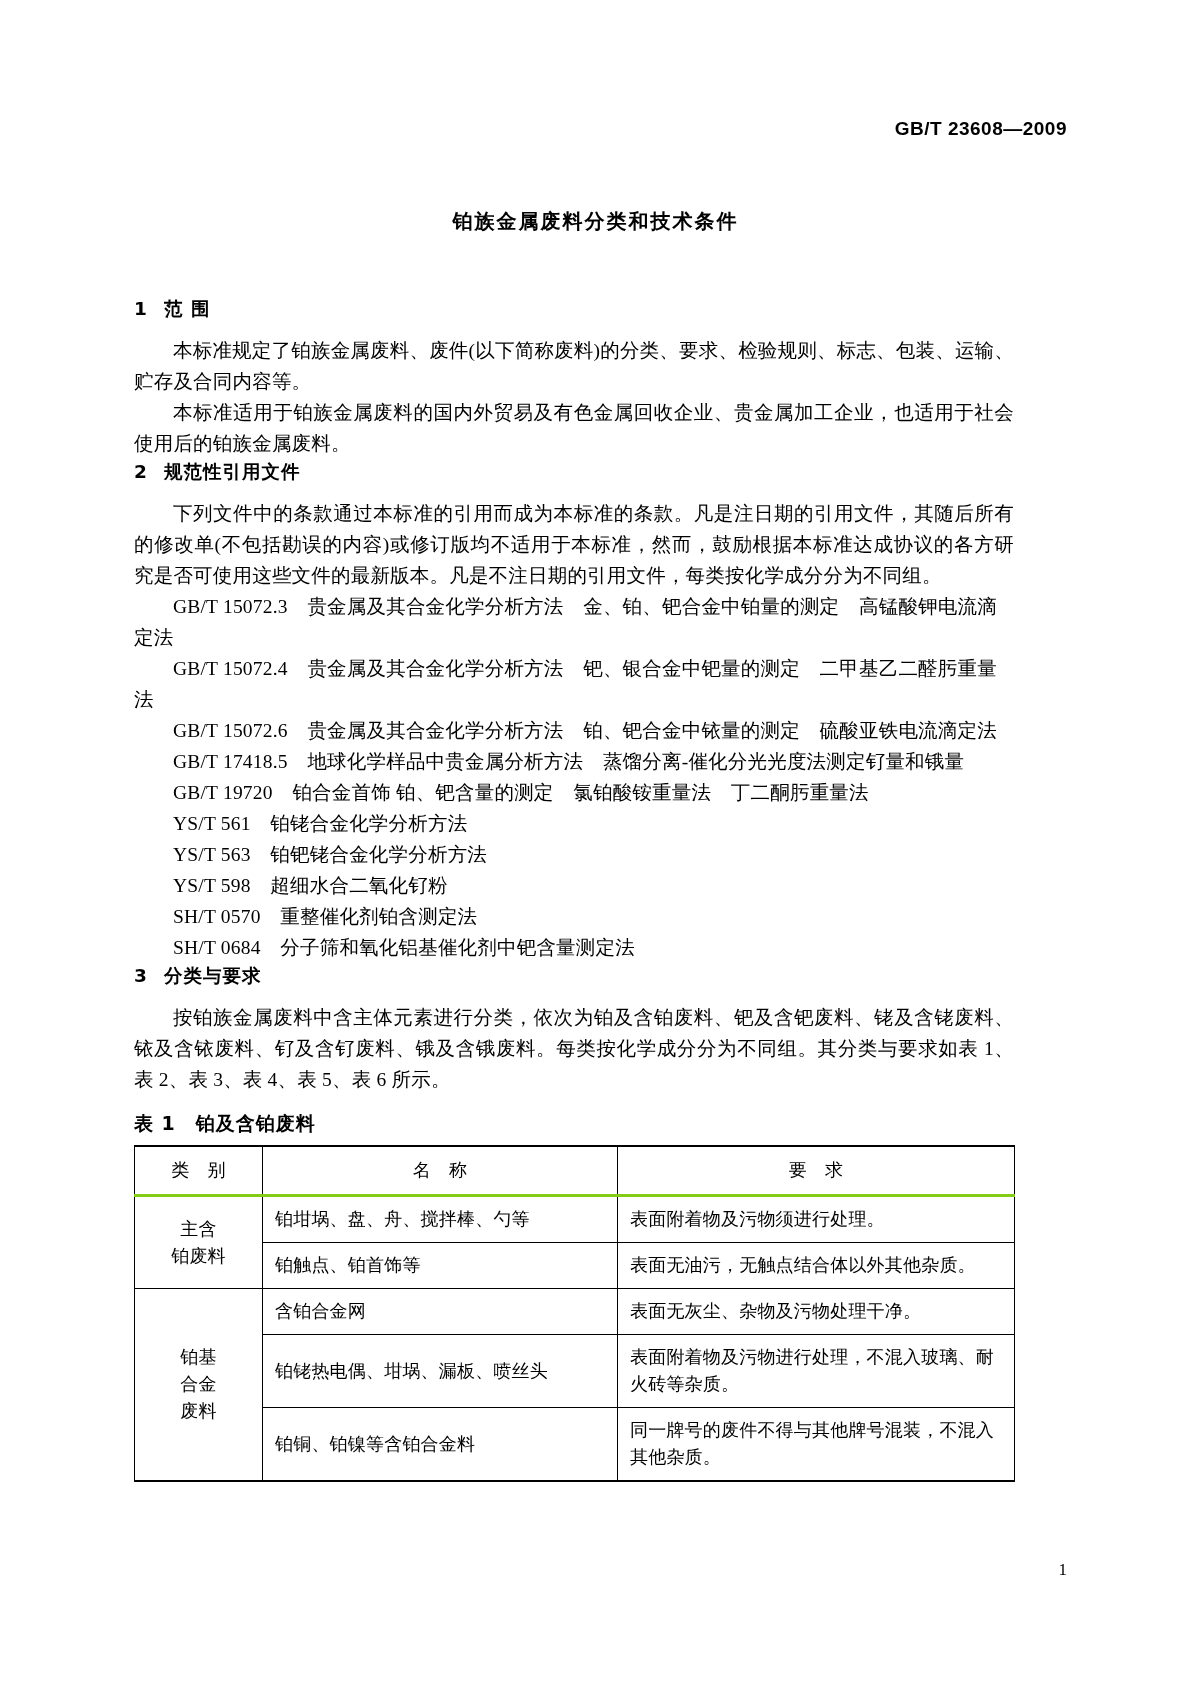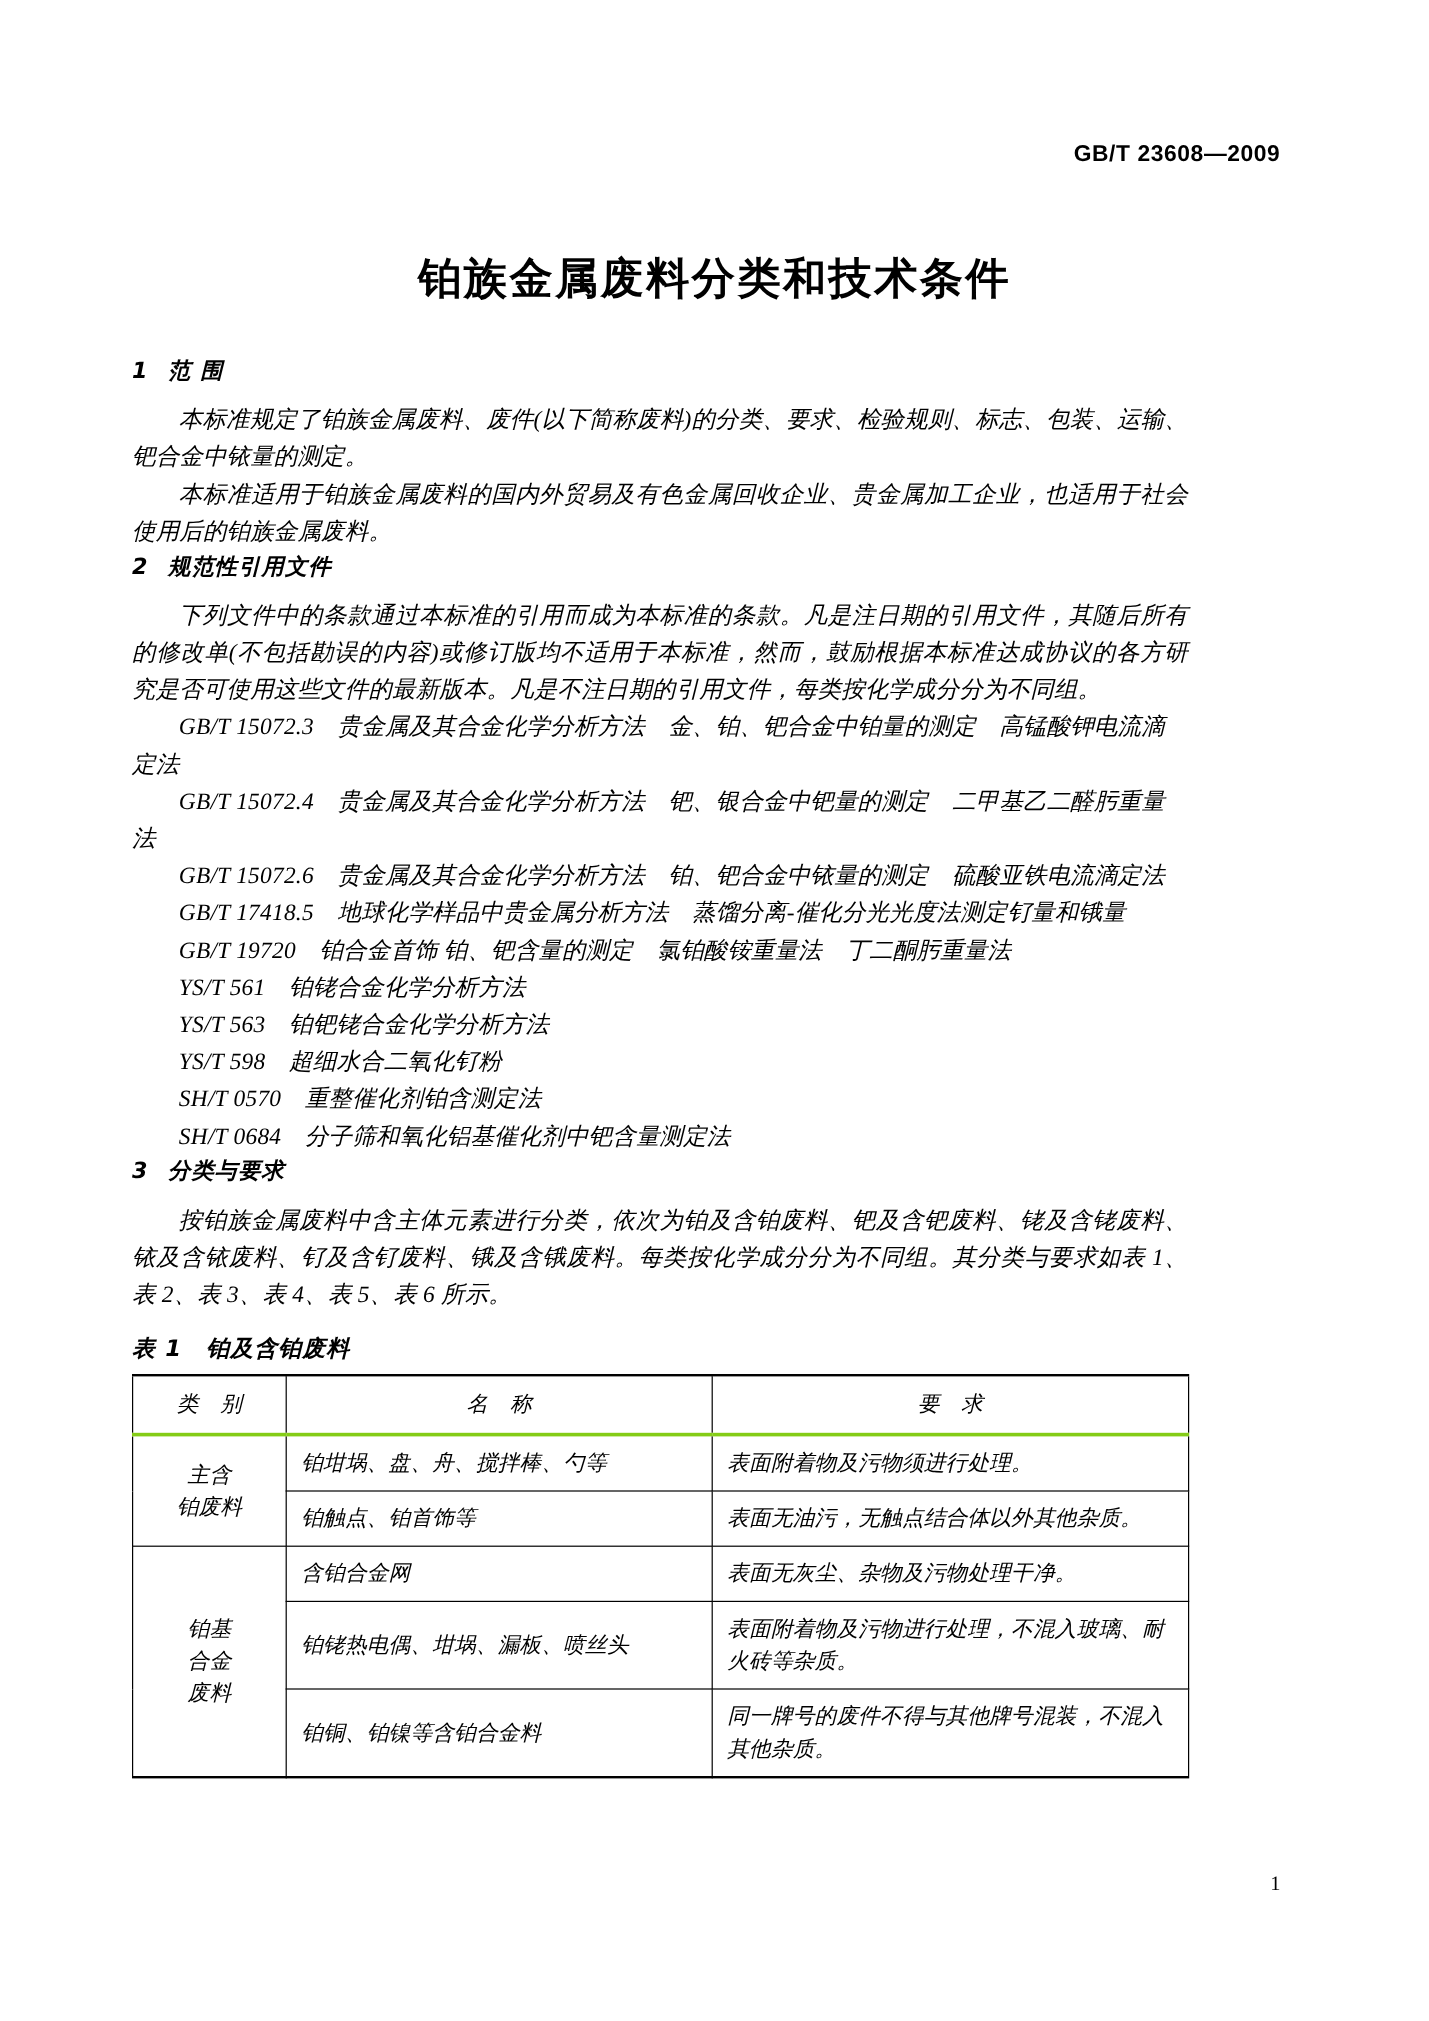--- a/index.html
+++ b/index.html
@@ -32,30 +32,29 @@
     letter-spacing: 0.5px;
     white-space: nowrap;
   }
   .doc-title {
     position: absolute;
     top: 208px;
     left: 0;
     width: 1191px;
     text-align: center;
     font-family: "DejaVu Sans", "Liberation Sans", sans-serif;
-    font-size: 36px;
+    font-size: 20px;
     font-weight: 700;
     letter-spacing: 2px;
   }
   .content {
     position: absolute;
-    left: 110px;
+    left: 134px;
     top: 296px;
     width: 880px;
-    font-style: italic;
   }
   h2.section {
     font-family: "DejaVu Sans", "Liberation Sans", sans-serif;
     font-size: 18.5px;
     font-weight: 700;
     margin: 0 0 14px 0;
     letter-spacing: 1px;
   }
   h2.section .num {
     display: inline-block;
@@ -133,21 +132,21 @@
 
   <div class="doc-header">GB/T 23608—2009</div>
 
   <div class="doc-title">铂族金属废料分类和技术条件</div>
 
   <div class="content">
 
     <h2 class="section sec-gap-1">
       <span class="num">1</span><span>范 围</span>
     </h2>
-    <p class="body">本标准规定了铂族金属废料、废件(以下简称废料)的分类、要求、检验规则、标志、包装、运输、钯合金中铱量的测定。</p>
+    <p class="body">本标准规定了铂族金属废料、废件(以下简称废料)的分类、要求、检验规则、标志、包装、运输、贮存及合同内容等。</p>
     <p class="body">本标准适用于铂族金属废料的国内外贸易及有色金属回收企业、贵金属加工企业，也适用于社会使用后的铂族金属废料。</p>
 
     <h2 class="section sec-gap">
       <span class="num">2</span><span>规范性引用文件</span>
     </h2>
     <p class="body">下列文件中的条款通过本标准的引用而成为本标准的条款。凡是注日期的引用文件，其随后所有的修改单(不包括勘误的内容)或修订版均不适用于本标准，然而，鼓励根据本标准达成协议的各方研究是否可使用这些文件的最新版本。凡是不注日期的引用文件，每类按化学成分分为不同组。</p>
     <ul class="ref-list">
       <li>GB/T 15072.3　贵金属及其合金化学分析方法　金、铂、钯合金中铂量的测定　高锰酸钾电流滴定法</li>
       <li>GB/T 15072.4　贵金属及其合金化学分析方法　钯、银合金中钯量的测定　二甲基乙二醛肟重量法</li>
       <li>GB/T 15072.6　贵金属及其合金化学分析方法　铂、钯合金中铱量的测定　硫酸亚铁电流滴定法</li>

